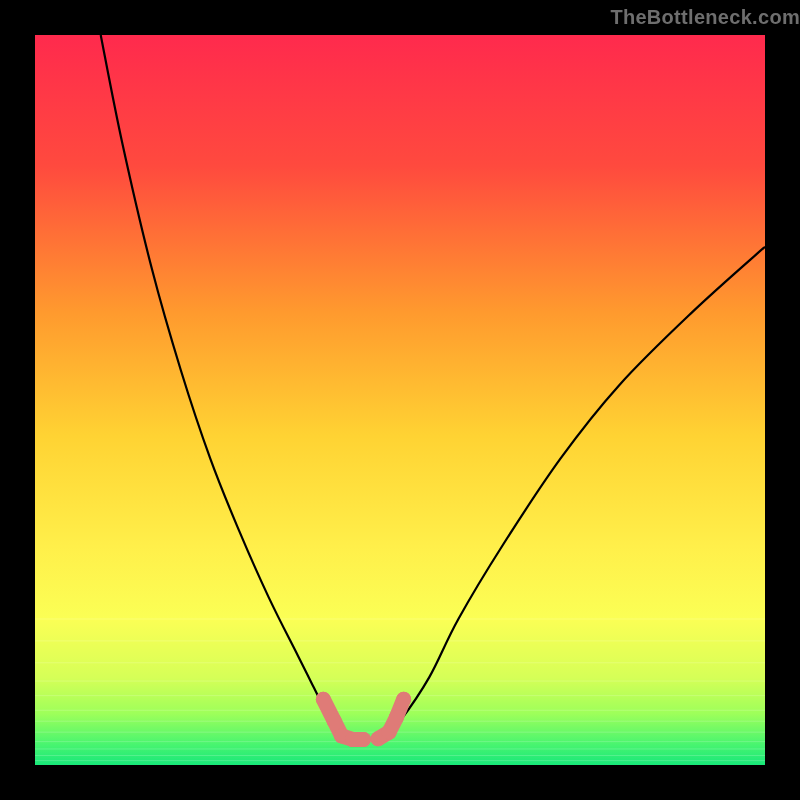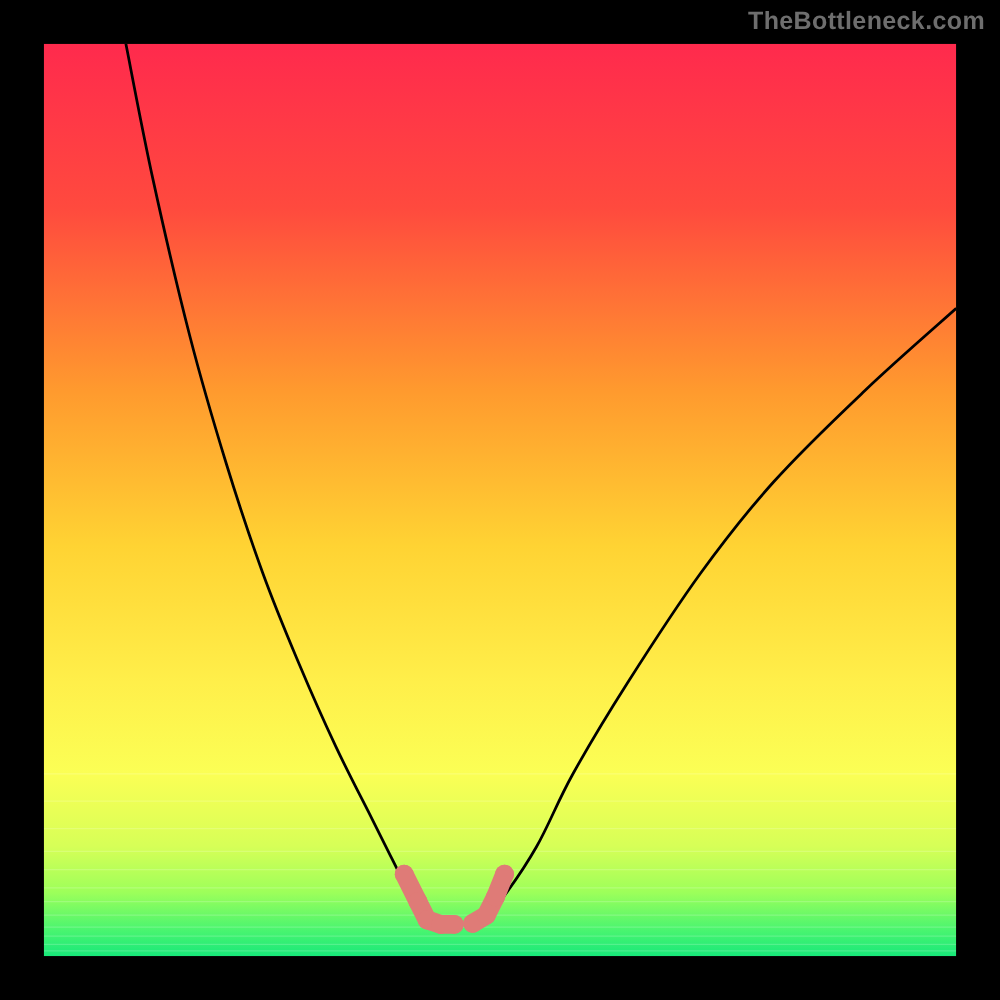--- a/index.html
+++ b/index.html
@@ -22,21 +22,21 @@
   .plot {
     position: absolute;
     left: 35px;
     top: 35px;
     width: 730px;
     height: 730px;
   }
   .watermark {
     position: absolute;
     top: 6px;
-    right: 12px;
+    right: 0;
     color: #6e6e6e;
     font-size: 20px;
     font-weight: 600;
     letter-spacing: 0.3px;
     user-select: none;
   }
   svg {
     display: block;
   }
 </style>

